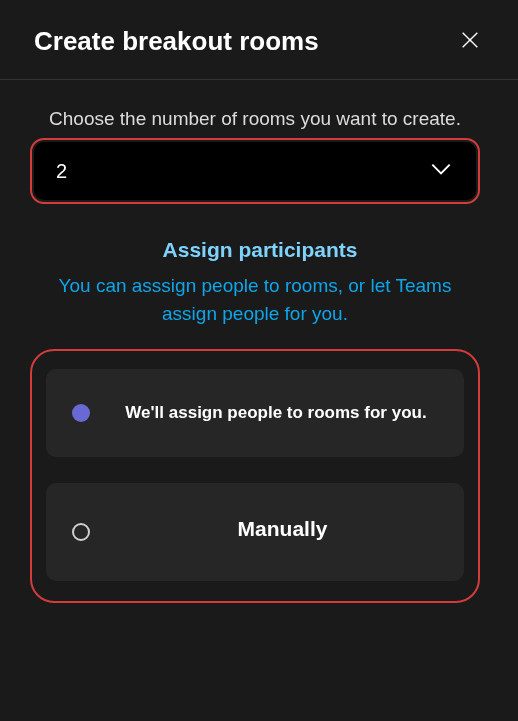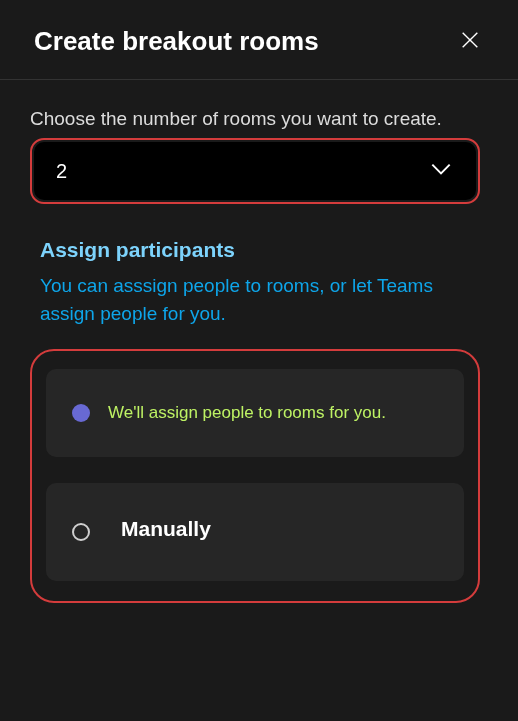--- a/index.html
+++ b/index.html
@@ -25,21 +25,21 @@
     width: 28px;
     height: 28px;
     display: flex;
     align-items: center;
     justify-content: center;
     cursor: pointer;
     color: #fff;
   }
   .close-btn svg { width: 22px; height: 22px; }
 
-  .content { padding: 28px 38px 0 30px; }
+  .content { padding: 28px 38px 0 30px; text-align: center; }
 
   .prompt {
     font-size: 19px;
     color: #dcdcdc;
     margin-bottom: 8px;
   }
 
   .select-wrap {
     border: 2.5px solid #d43c3c;
     border-radius: 14px;
@@ -113,21 +113,22 @@
 
   .option-text { flex: 1; }
   .option-title {
     font-size: 21px;
     font-weight: 700;
     color: #fff;
     margin-bottom: 6px;
   }
   .option-desc {
     font-size: 17px;
-    color: #bef264;
+    color: #ffffff;
+    font-weight: bold;
   }
 </style>
 </head>
 <body>
 
 <div class="header">
   <div class="header-title">Create breakout rooms</div>
   <div class="close-btn">
     <span>
       <svg viewBox="0 0 24 24" fill="none" stroke="currentColor" stroke-width="1.5">

